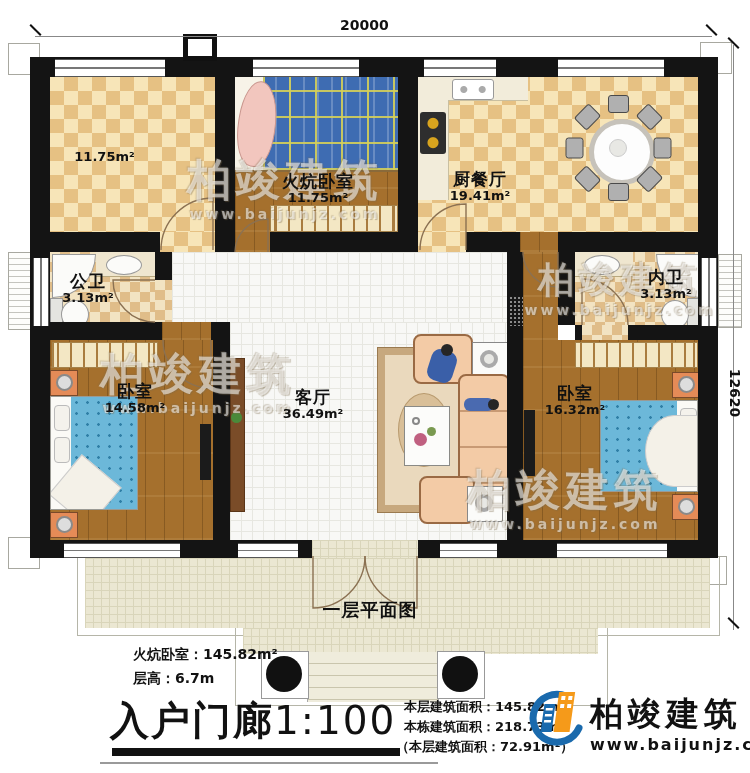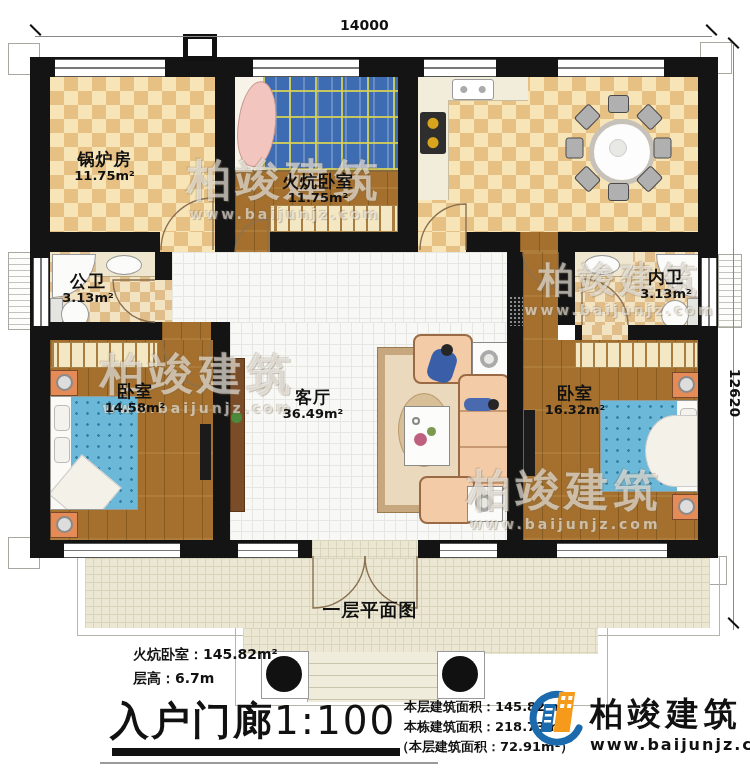--- a/index.html
+++ b/index.html
@@ -43,21 +43,21 @@
   .tick{position:absolute;width:15px;height:2px;background:#111;transform:rotate(45deg);z-index:10}
   svg.arcs{position:absolute;left:0;top:0;z-index:7;pointer-events:none}
   .annot{position:absolute;font-weight:700;z-index:11}
 </style>
 </head>
 <body>
 
 <div class="dimline" style="left:35px;top:36px;width:677px;height:1px"></div>
 <div class="tick" style="left:28px;top:29px"></div>
 <div class="tick" style="left:704px;top:29px"></div>
-<div class="dim" style="left:340px;top:17px">14000</div>
+<div class="dim" style="left:340px;top:17px">20000</div>
 <div class="dimline" style="left:733px;top:45px;width:1px;height:585px"></div>
 <div class="tick" style="left:726px;top:42px"></div>
 <div class="tick" style="left:726px;top:622px"></div>
 <div class="dim" style="left:700px;top:385px;width:70px;text-align:center;transform:rotate(90deg)">12620</div>
 
 <div class="pad" style="left:8px;top:43px;width:30px;height:30px"></div>
 <div class="pad" style="left:700px;top:42px;width:30px;height:30px"></div>
 <div class="pad" style="left:8px;top:537px;width:30px;height:30px"></div>
 <div class="pad" style="left:697px;top:556px;width:28px;height:27px"></div>
 <div class="padstripe" style="left:8px;top:252px;width:24px;height:76px"></div>
@@ -250,28 +250,29 @@
 <div class="wm" style="left:48px;top:352px;width:300px">
   <div class="wmt">柏竣建筑</div>
   <div class="wmu">www.baijunjz.com</div>
 </div>
 <div class="wm" style="left:415px;top:468px;width:300px">
   <div class="wmt">柏竣建筑</div>
   <div class="wmu">www.baijunjz.com</div>
 </div>
 
 <div class="roomlabel" style="left:42px;top:150px;width:125px">
-  <div class="rname">锅炉房</div>
   <div class="rarea">11.75m²</div>
 </div>
 <div class="roomlabel" style="left:248px;top:172px;width:140px">
   <div class="rname">火炕卧室</div>
   <div class="rarea">11.75m²</div>
 </div>
 <div class="roomlabel" style="left:400px;top:170px;width:160px">
+  <div class="rname">厨餐厅</div>
+  <div class="rarea">19.41m²</div>
 </div>
 <div class="roomlabel" style="left:48px;top:272px;width:80px">
   <div class="rname">公卫</div>
   <div class="rarea">3.13m²</div>
 </div>
 <div class="roomlabel" style="left:624px;top:268px;width:84px">
   <div class="rname">内卫</div>
   <div class="rarea">3.13m²</div>
 </div>
 <div class="roomlabel" style="left:75px;top:382px;width:120px">

